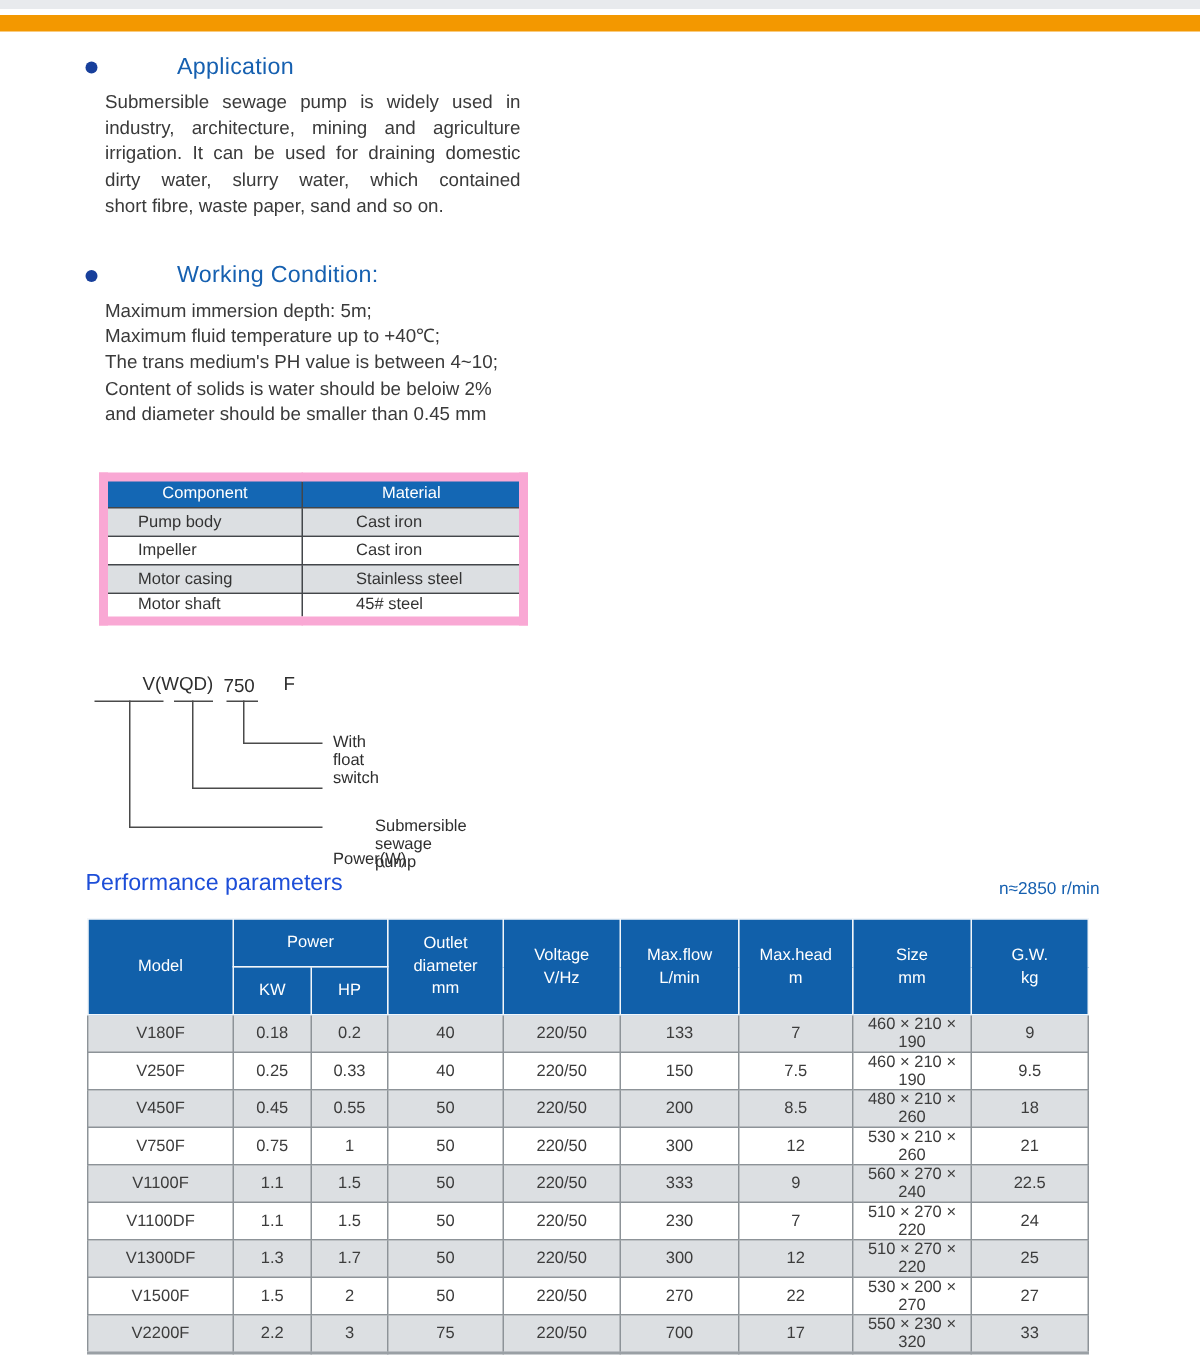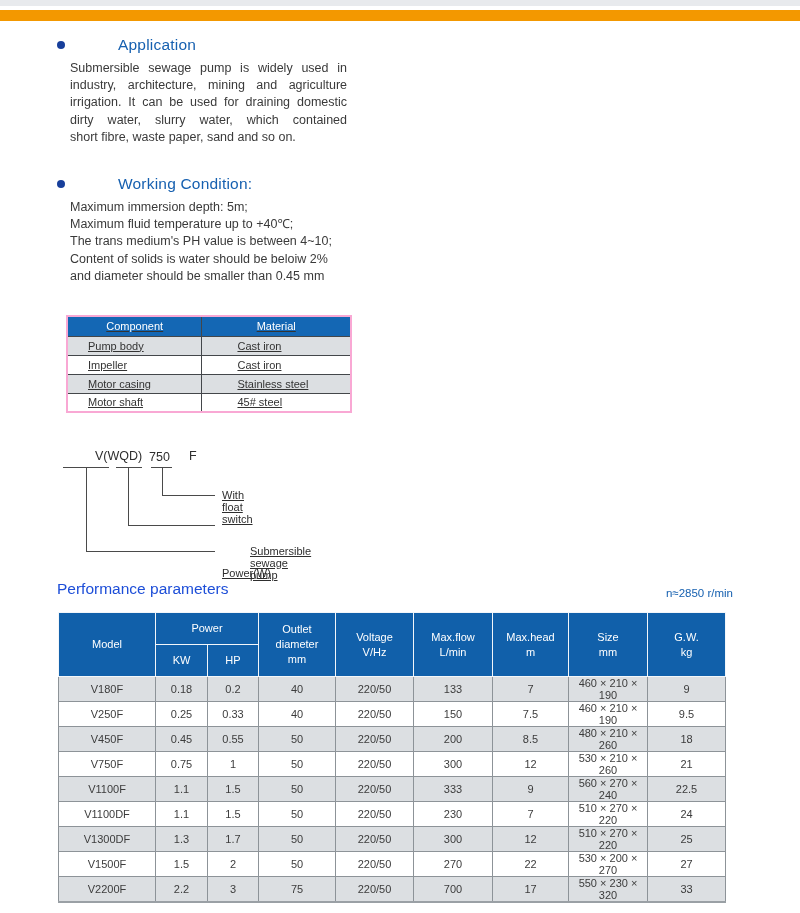--- a/index.html
+++ b/index.html
@@ -19,31 +19,31 @@
 
   .para { position: absolute; left: 70px; top: 60px; width: 277px; font-size: 12.5px; color: #3a3a3a; line-height: 17.2px; }
   .para .jline { text-align: justify; text-align-last: justify; }
   .para .jline:last-child { text-align: left; text-align-last: auto; }
 
   .wc-lines { position: absolute; left: 70px; top: 199px; width: 320px; font-size: 12.5px; color: #3a3a3a; line-height: 17.2px; }
 
   
   .comp-table { position: absolute; left: 66px; top: 315px; width: 286px; border-collapse: collapse; font-size: 11px; color: #333; }
   .comp-table th, .comp-table td { border: 1px solid #43464a; height: 19px; }
-  .comp-table { border: 2px solid #f9a8d4; text-decoration: underline; }
+  .comp-table { border: 6px solid #f9a8d4; }
   .comp-table th { background: #1467b4; color: #ffffff; font-weight: 400; height: 20px; text-align: center; }
   .comp-table td.c1 { width: 136px; padding-left: 20px; text-align: left; }
   .comp-table td.c2 { width: 150px; padding-left: 35px; text-align: left; }
   .comp-table tbody tr:nth-child(odd) td { background: #dcdfe2; }
   .comp-table tbody tr:nth-child(even) td { background: #ffffff; }
 
   
   .diagram { position: absolute; left: 0; top: 0; }
   .dg-text { position: absolute; font-size: 12.5px; color: #2e2e2e; margin-left: 32px; }
-  .dg-label { position: absolute; font-size: 11px; color: #2e2e2e; text-decoration: underline; }
+  .dg-label { position: absolute; font-size: 11px; color: #2e2e2e; }
   .dg-line { position: absolute; background: #4a4a4a; }
 
   
   .perf-title { position: absolute; left: 57px; top: 580px; color: #1d4ed8; font-size: 15.5px; }
   .speed-note { position: absolute; right: 67px; top: 587px; color: #1660b0; font-size: 11.5px; }
 
   .perf-table { position: absolute; left: 58px; top: 612px; width: 667px; border-collapse: collapse; table-layout: fixed; }
   .perf-table thead th {
     background: #1160aa; color: #ffffff; font-weight: 400; font-size: 11px;
     border: 1px solid #f2f6fa; white-space: pre-line; line-height: 15px; vertical-align: middle; text-align: center;

